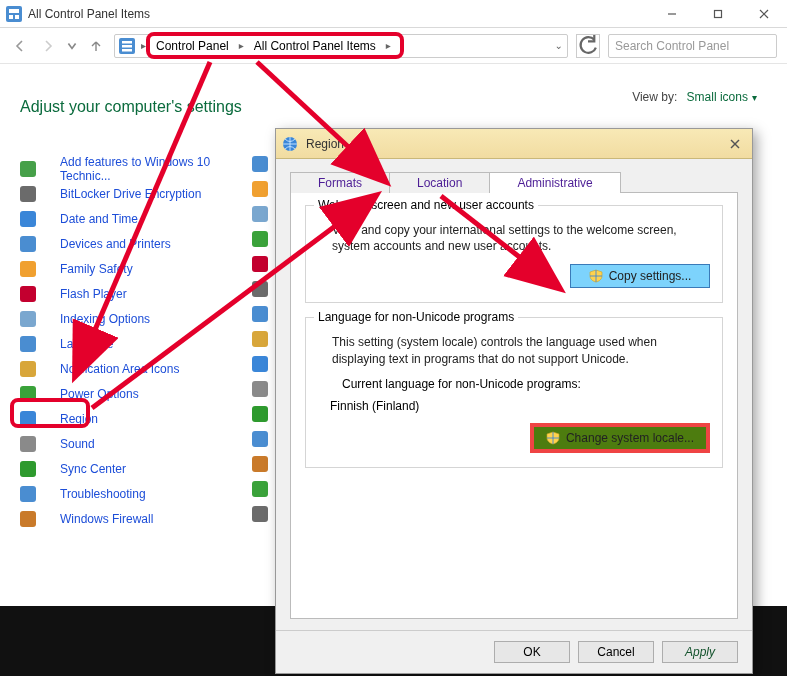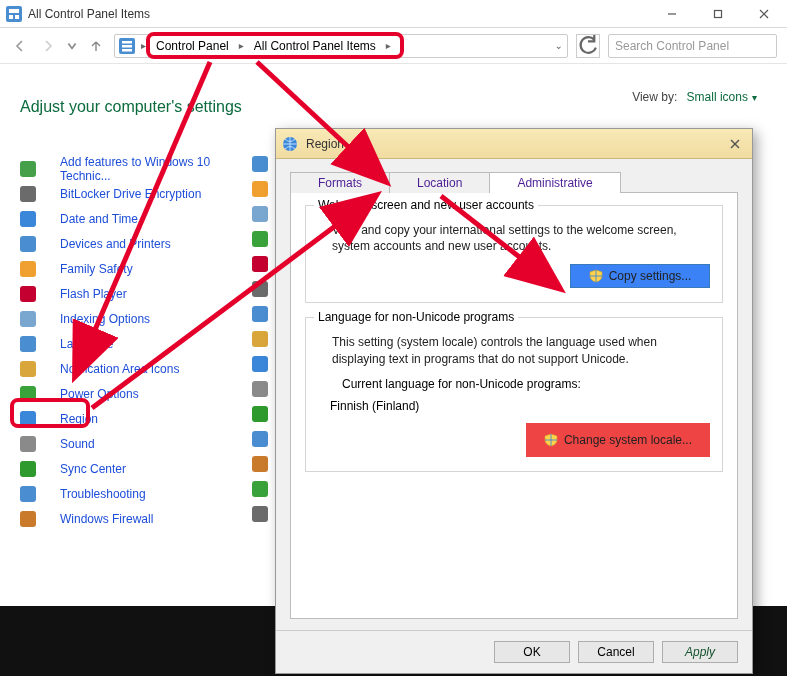--- a/index.html
+++ b/index.html
@@ -81,26 +81,26 @@
     border:1px solid #bbb; border-top:none; background:#fff;
     padding:12px 14px; height: 426px; position:relative;
   }
   .group { border:1px solid #d5d5d5; padding:10px 12px 14px 12px; margin-bottom:14px; background:#fff; }
   .group .legend { position:relative; top:-18px; left:-4px; background:#fff; padding:0 4px; display:inline-block; font-size:12px; }
   .group p { margin: -8px 0 10px 14px; font-size:12px; line-height:1.35; color:#222; }
   .group .sub { margin-left:24px; font-size:12px; }
   .group .val { margin: 8px 0 10px 12px; font-size:12px; }
   .btn {
     display:inline-flex; align-items:center; gap:6px;
-    border:6px solid #ef4444; background:#ef4444; padding:4px 12px;
+    border:4px solid #ef4444; background:#4d7c0f; padding:4px 12px;
     font-size:12px; color:#222; cursor:pointer; min-width:140px; justify-content:center;
   }
   .btn .shield { width:14px; height:14px; }
   .btnrow { text-align:right; margin-top:6px; }
-  .copybtn { border:1px solid #3a7ab8; background:#3b82f6; }
+  .copybtn { border:1px solid #3a7ab8; background:#7dd3fc; }
   .dlg-foot {
     border-top:1px solid #ccc; padding:10px 14px; display:flex; justify-content:flex-end; gap:8px; background:#f0f0f0;
   }
   .footbtn { border:1px solid #adadad; background:#e7e7e7; padding:3px 16px; width:76px; text-align:center; font-size:12px; }
   .footbtn.disabled { color:#14532d;font-style:italic; }
   
   .darkstrip { position:absolute; left:0; right:0; bottom:0; height:70px; background:#111; z-index:0; }
   .dialog { z-index:5; }
   
   .col2 { position:absolute; left:252px; top:156px; width:20px; display:flex; flex-direction:column; gap:9px; }

